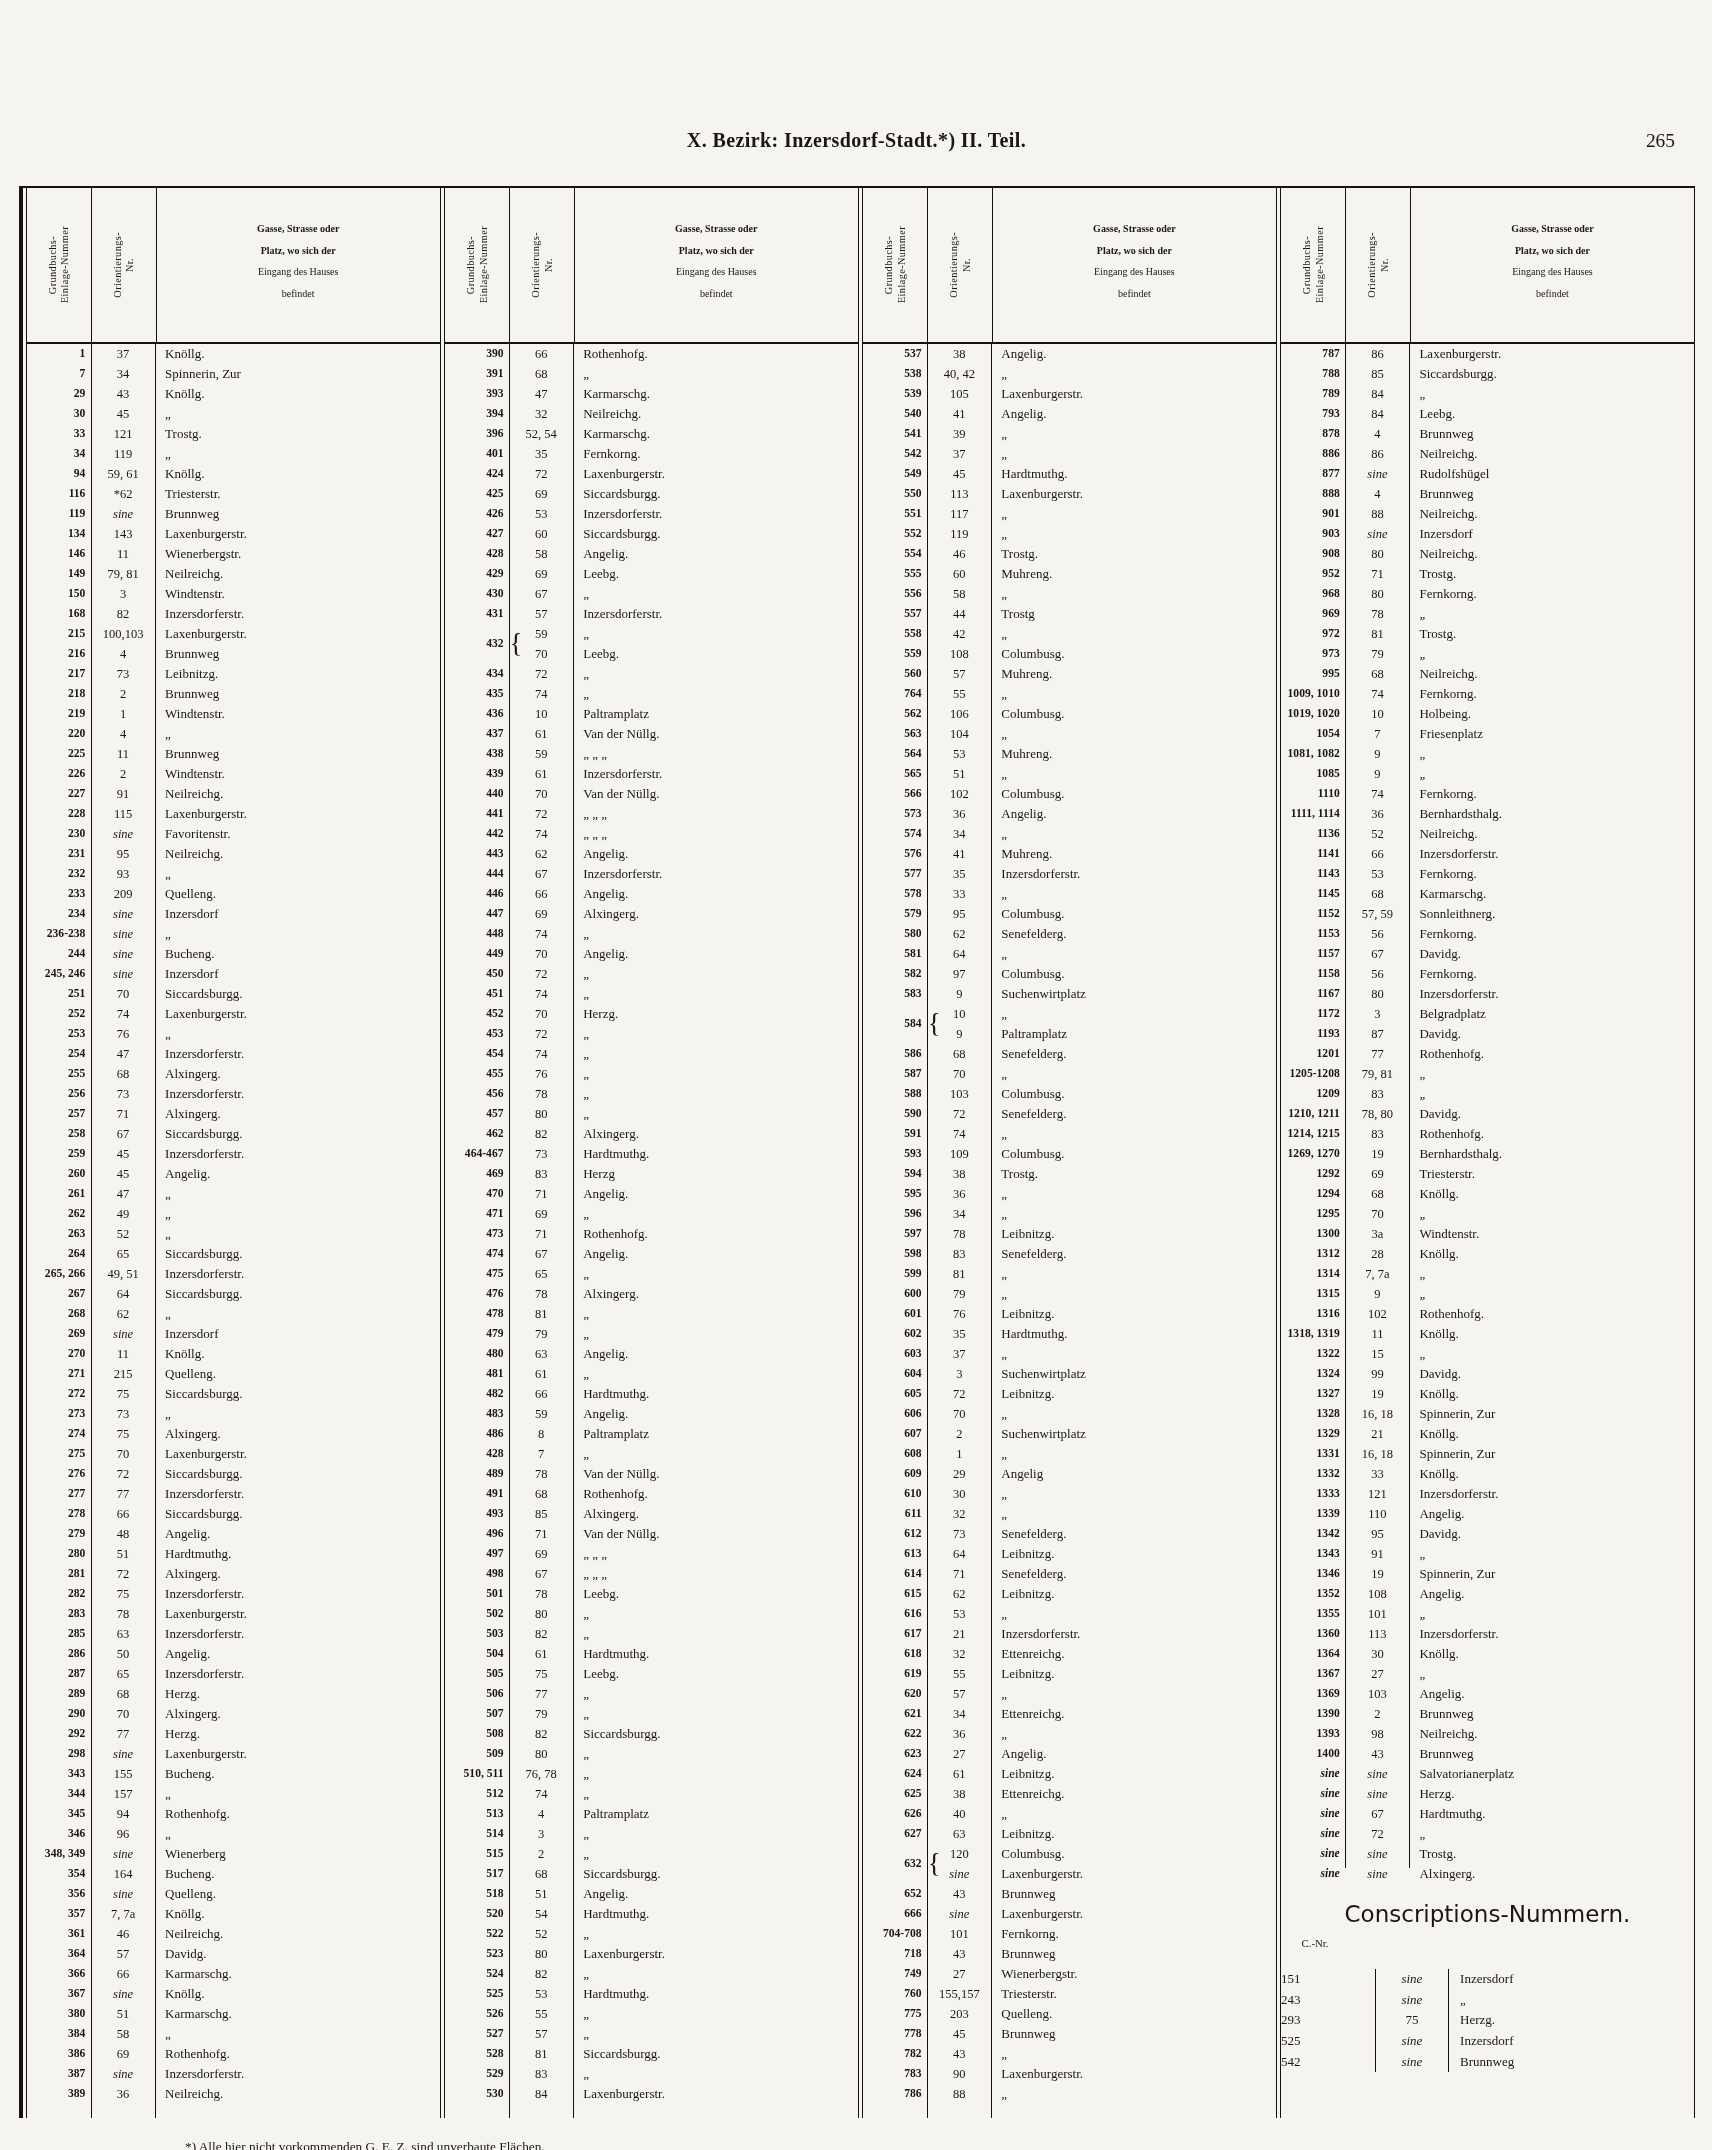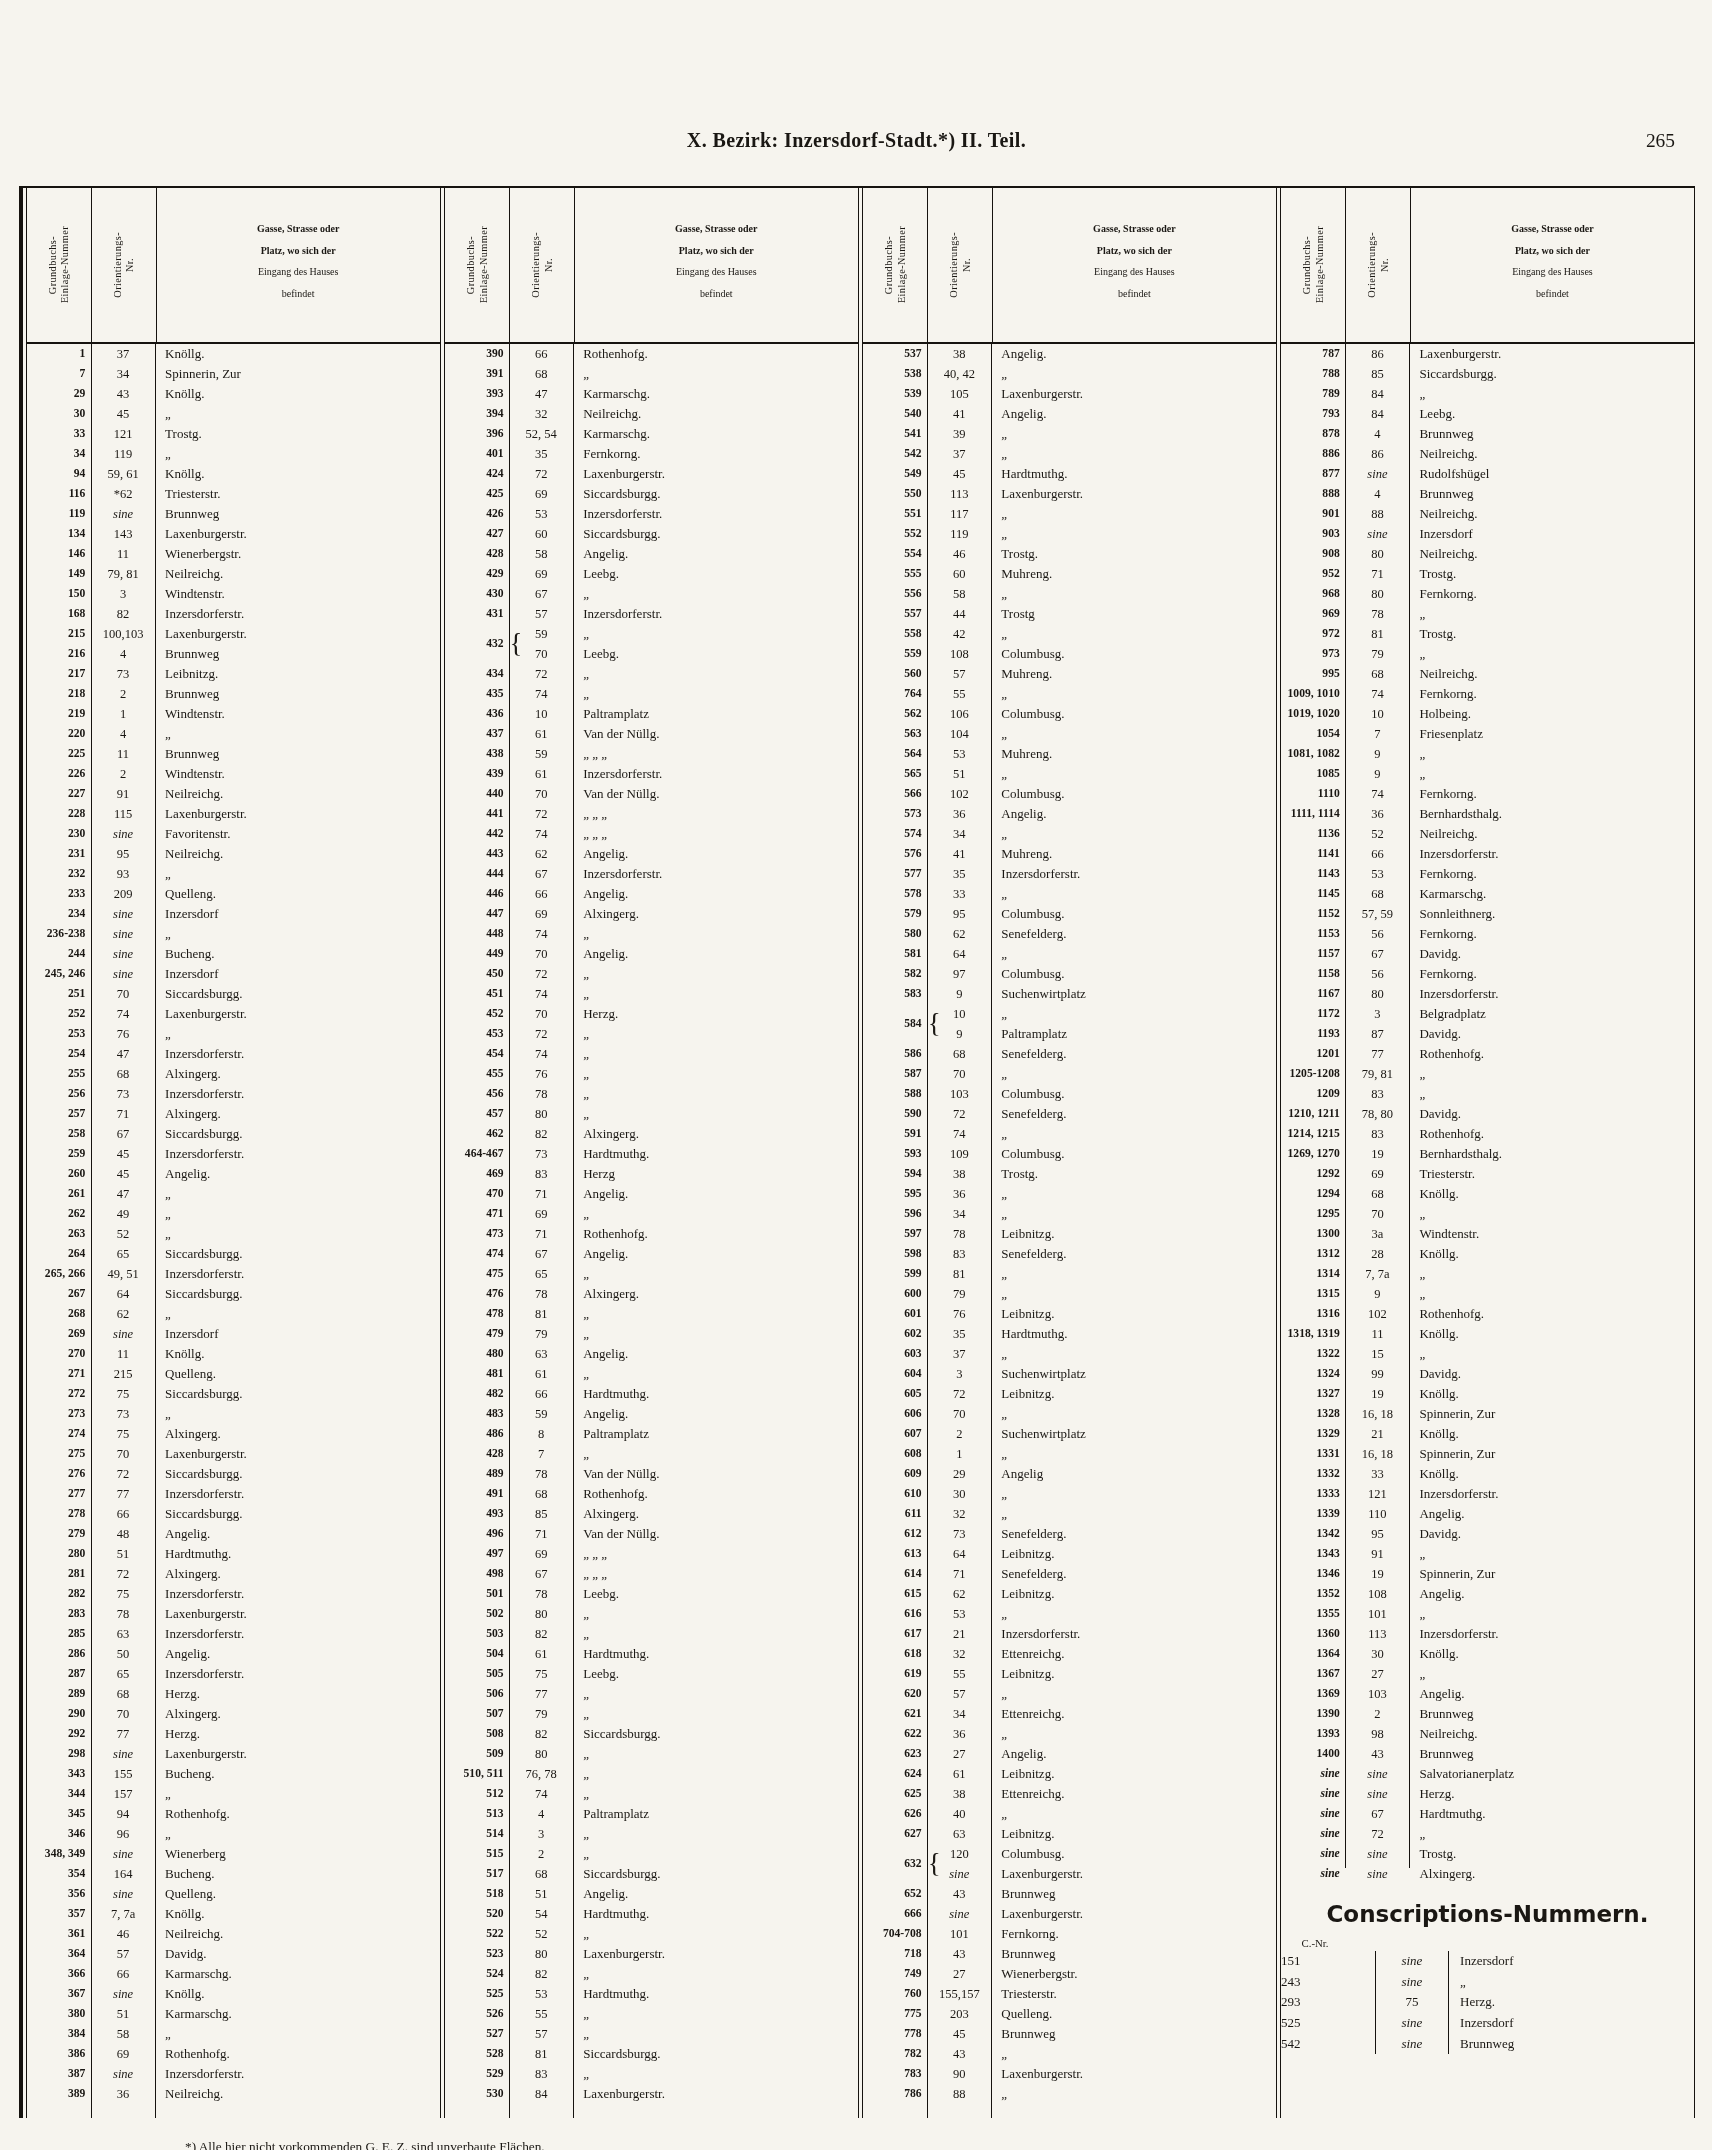--- a/index.html
+++ b/index.html
@@ -40,23 +40,23 @@
   .cell-gez{width:64px;text-align:right;padding-right:5.2px;font-weight:700;font-size:11.6px;
             white-space:nowrap;}
   .cell-nr{width:65px;text-align:center;position:relative;font-size:12.5px;white-space:nowrap;}
   .cell-street{flex:1;padding-left:9.5px;white-space:nowrap;overflow:hidden;}
   .line{height:20px;line-height:20px;}
   .sine{font-style:italic;}
   .brace{position:absolute;left:0.9px;top:-1.3px;font-size:27px;line-height:41px;font-weight:400;}
 
   
   .conscriptions{margin-top:17px;}
-  .con-title{font-family:"DejaVu Sans","Liberation Sans",sans-serif;font-weight:700;
+  .con-title{font-family:"DejaVu Sans","Liberation Sans",sans-serif;font-weight:400;
              font-size:23px;text-align:center;margin-bottom:10.3px;letter-spacing:0;}
-  .con-cnr{font-size:10.8px;padding-left:20.6px;margin-bottom:2px;}
+  .con-cnr{font-size:10.8px;padding-left:20.6px;margin-bottom:20px;}
   .con-row{display:flex;height:20.6px;line-height:20.6px;font-size:13px;}
   .con-c1{width:95px;text-align:left;font-weight:400;border-right:0.9px solid #16130f;
           box-sizing:border-box;font-size:13px;}
   .con-c2{width:73px;text-align:center;border-right:0.9px solid #16130f;box-sizing:border-box;}
   .con-c3{flex:1;padding-left:11.2px;white-space:nowrap;overflow:hidden;}
   .con-c1 .line,.con-c2 .line,.con-c3 .line{height:20.6px;line-height:20.6px;}
 
   
   .footnote{position:absolute;top:2139px;left:185px;font-size:13.3px;}
 </style>

